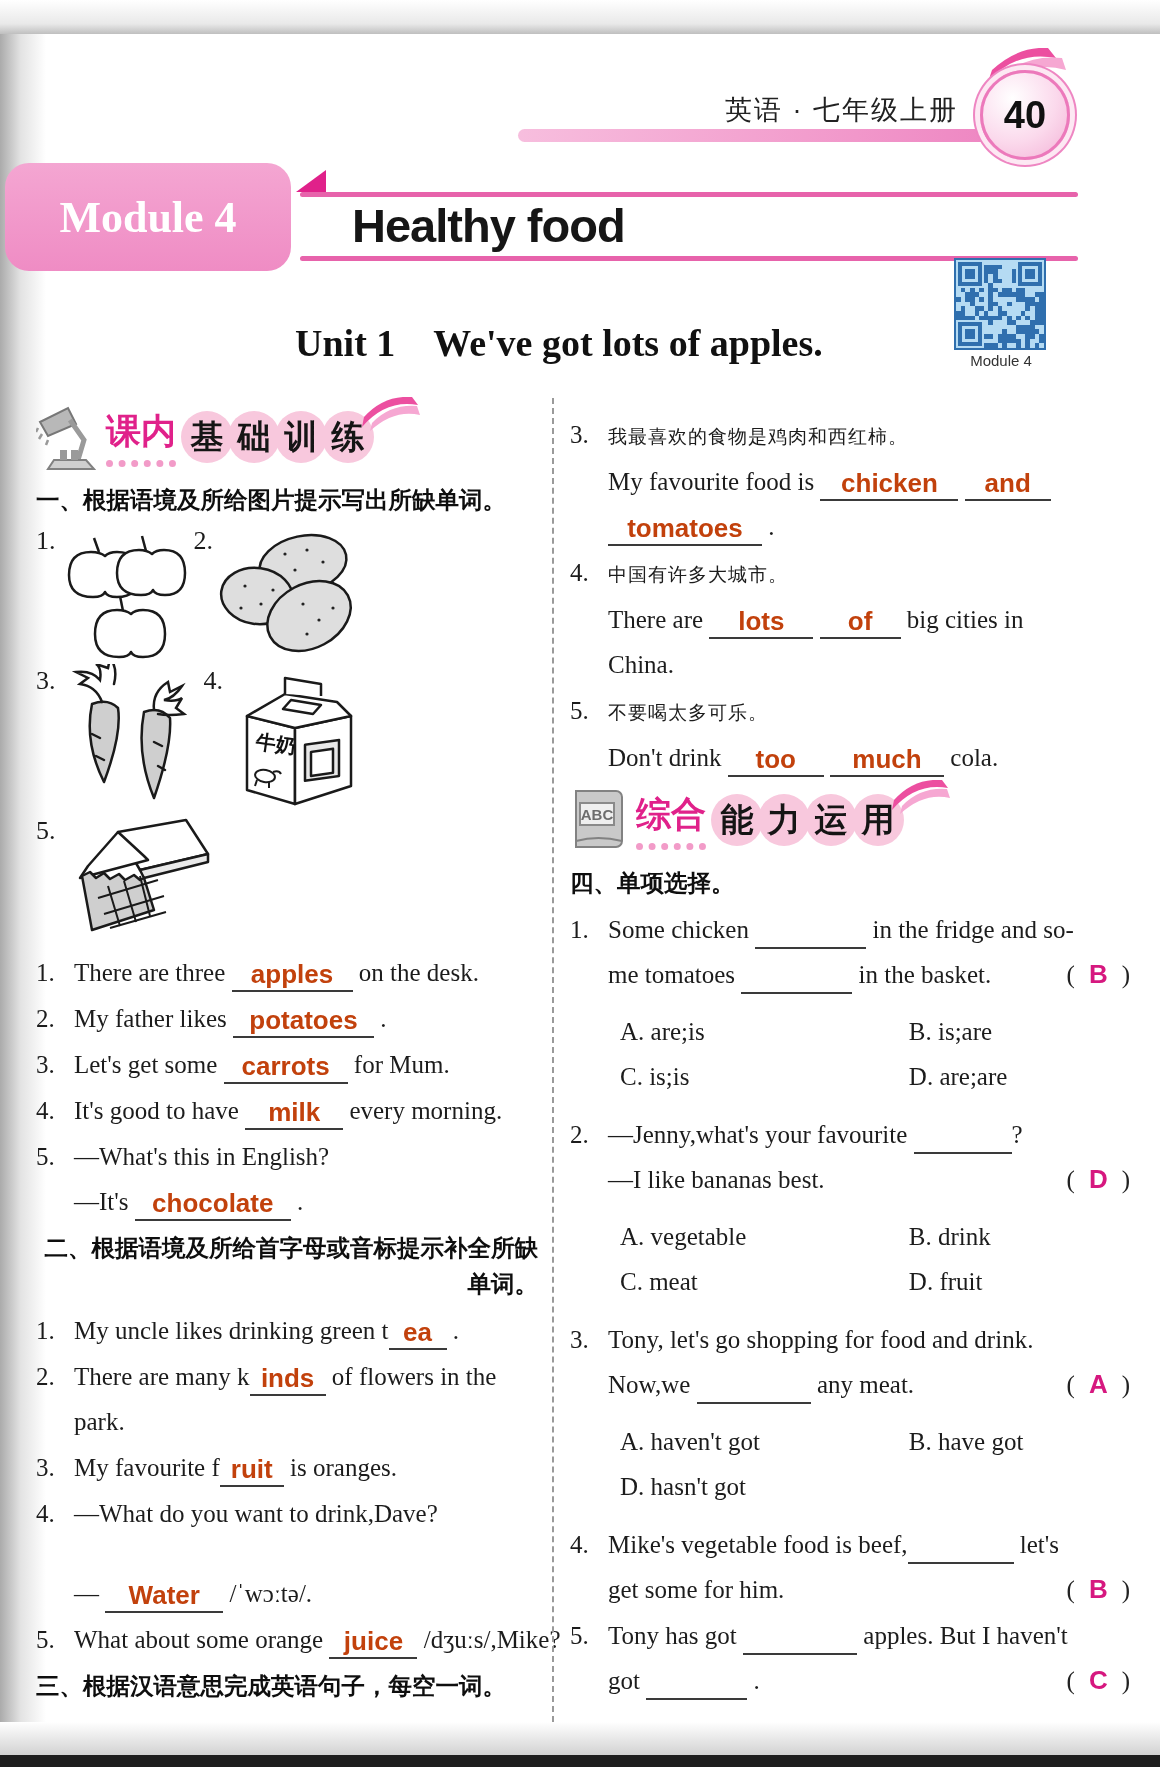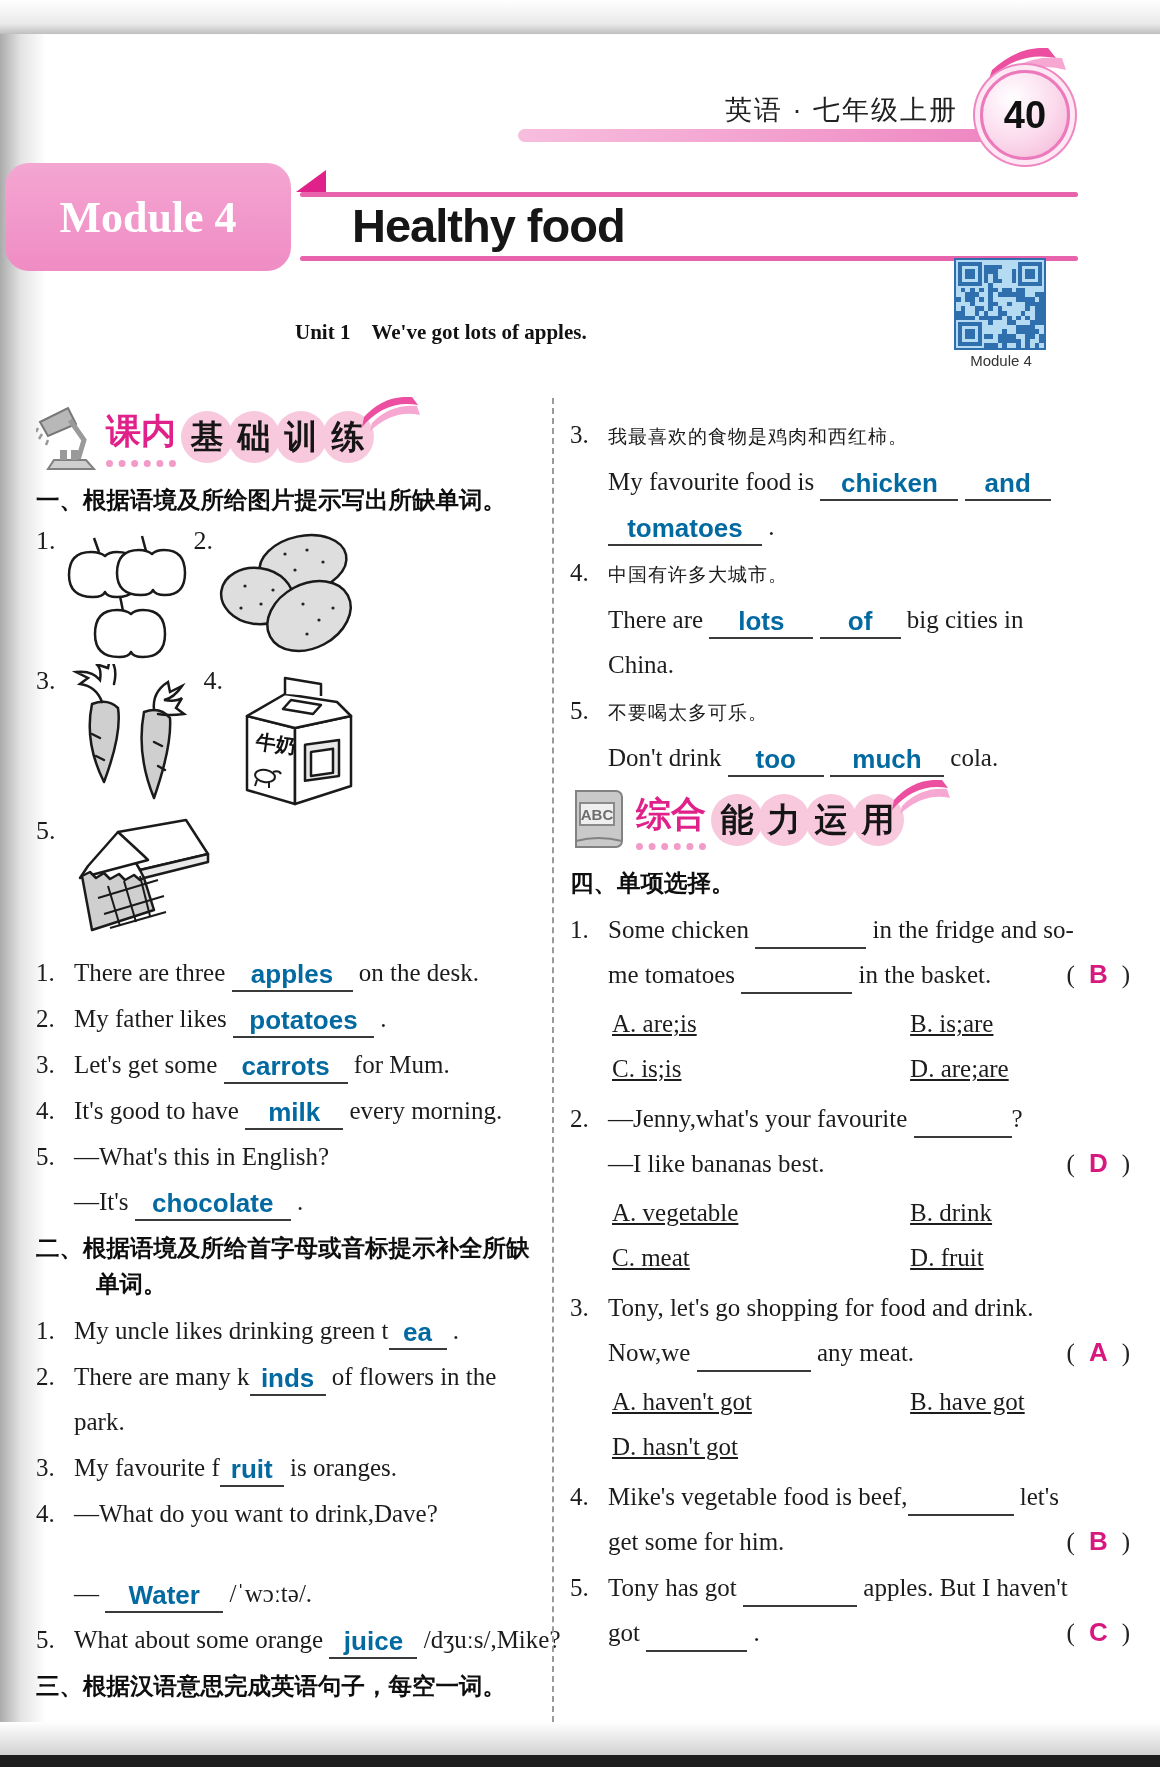--- a/index.html
+++ b/index.html
@@ -27,21 +27,21 @@
   .module-box{position:absolute;top:163px;left:5px;width:286px;height:108px;border-radius:24px;
         background:linear-gradient(#f4a6d2,#ef8cc4);display:flex;align-items:center;justify-content:center;}
   .module-box span{font-family:"Liberation Serif",serif;font-weight:bold;font-size:44px;color:#fff;}
   .title-fold{position:absolute;top:170px;left:296px;width:0;height:0;
         border-left:30px solid transparent;border-bottom:22px solid #e0218a;}
   .title-rule{position:absolute;left:300px;width:778px;height:5px;background:#e763ab;border-radius:3px;}
   .title-rule.top{top:192px;}
   .title-rule.bottom{top:256px;}
   .module-title{position:absolute;top:198px;left:352px;font-family:"Liberation Sans",sans-serif;
         font-weight:bold;font-size:47px;letter-spacing:-1px;color:#161616;}
-  .unit-title{position:absolute;top:318px;left:295px;font-weight:bold;font-size:21px;color:#111;}
+  .unit-title{position:absolute;top:318px;left:295px;font-weight:bold;font-size:38px;color:#111;}
 
   .qr-block{position:absolute;top:258px;left:954px;width:94px;text-align:center;}
   .qr-grid{position:relative;width:88px;height:88px;background:#b5dbf3;border:2px solid #2f6fae;
         display:grid;grid-template-columns:repeat(19,1fr);grid-template-rows:repeat(19,1fr);}
   .qr-grid i{display:block;}
   .qr-grid i.on{background:#2f6fae;}
   .finder{position:absolute;width:16px;height:16px;border:4px solid #2f6fae;background:#b5dbf3;}
   .finder:after{content:"";position:absolute;left:3px;top:3px;width:10px;height:10px;background:#2f6fae;}
   .qr-caption{margin-top:2px;font-family:"Liberation Sans",sans-serif;font-size:15px;color:#333;}
 
@@ -54,41 +54,41 @@
   .badge-row{display:flex;align-items:center;height:78px;margin-bottom:4px;position:relative;}
   .btag{font-family:"Liberation Sans",sans-serif;font-weight:bold;font-size:35px;color:#e0218a;
         margin:0 10px 0 8px;border-bottom:7px dotted #f29bc8;padding-bottom:5px;}
   .bchar{width:52px;height:52px;border-radius:50%;background:#f8c8dd;display:inline-flex;
         align-items:center;justify-content:center;font-family:"Liberation Sans",sans-serif;
         font-weight:bold;font-size:33px;color:#151515;margin-left:-5px;}
   .bswoosh{margin-left:-14px;margin-top:-38px;}
 
   .sec-heading{font-family:"Liberation Sans",sans-serif;font-weight:bold;font-size:23.5px;
         line-height:36px;color:#0e0e0e;margin:6px 0;}
-  .sec-heading.hang{padding-left:60px;text-indent:-60px;}
+  .sec-heading.hang{padding-left:60px;text-indent:-60px;text-align:right;}
 
   
   .pics{display:flex;flex-wrap:wrap;margin:4px 0 6px;}
   .pic{display:flex;align-items:flex-start;margin-right:6px;}
   .pic .pnum{font-size:26px;line-height:34px;margin-right:2px;}
   .pic svg{display:block;}
 
   
   .item{display:grid;grid-template-columns:38px 1fr;margin-bottom:1px;}
   .inum{font-size:25px;line-height:45px;}
   .ibody{min-width:0;}
   .line{line-height:45px;font-size:25px;white-space:nowrap;}
   .line .cn{font-family:"Liberation Sans",sans-serif;font-size:19px;letter-spacing:1px;}
   .blank{display:inline-block;border-bottom:2px solid #3a3a3a;text-align:center;
-        font-family:"Liberation Sans",sans-serif;font-weight:bold;font-size:26px;color:#0369a1;
+        font-family:"Liberation Sans",sans-serif;font-weight:bold;font-size:26px;color:#c2410c;
         line-height:30px;padding:0 3px 1px;vertical-align:-2px;}
   .ansbox{float:right;font-size:25px;color:#222;}
   .ansbox b{font-family:"Liberation Sans",sans-serif;font-weight:bold;color:#d6187f;
         padding:0 14px;font-size:26px;}
-  .opts{display:grid;margin:4px;text-decoration:underline;}
+  .opts{display:grid;margin:12px;}
   .opts.c2{grid-template-columns:58% 42%;}
   .opts.c4{grid-template-columns:22% 26% 25% 27%;}
   .opt{font-size:25px;line-height:45px;white-space:nowrap;}
 </style>
 </head>
 <body>
 
 <div class="page">
   <div class="top-band"></div>
   <div class="left-shadow"></div>

